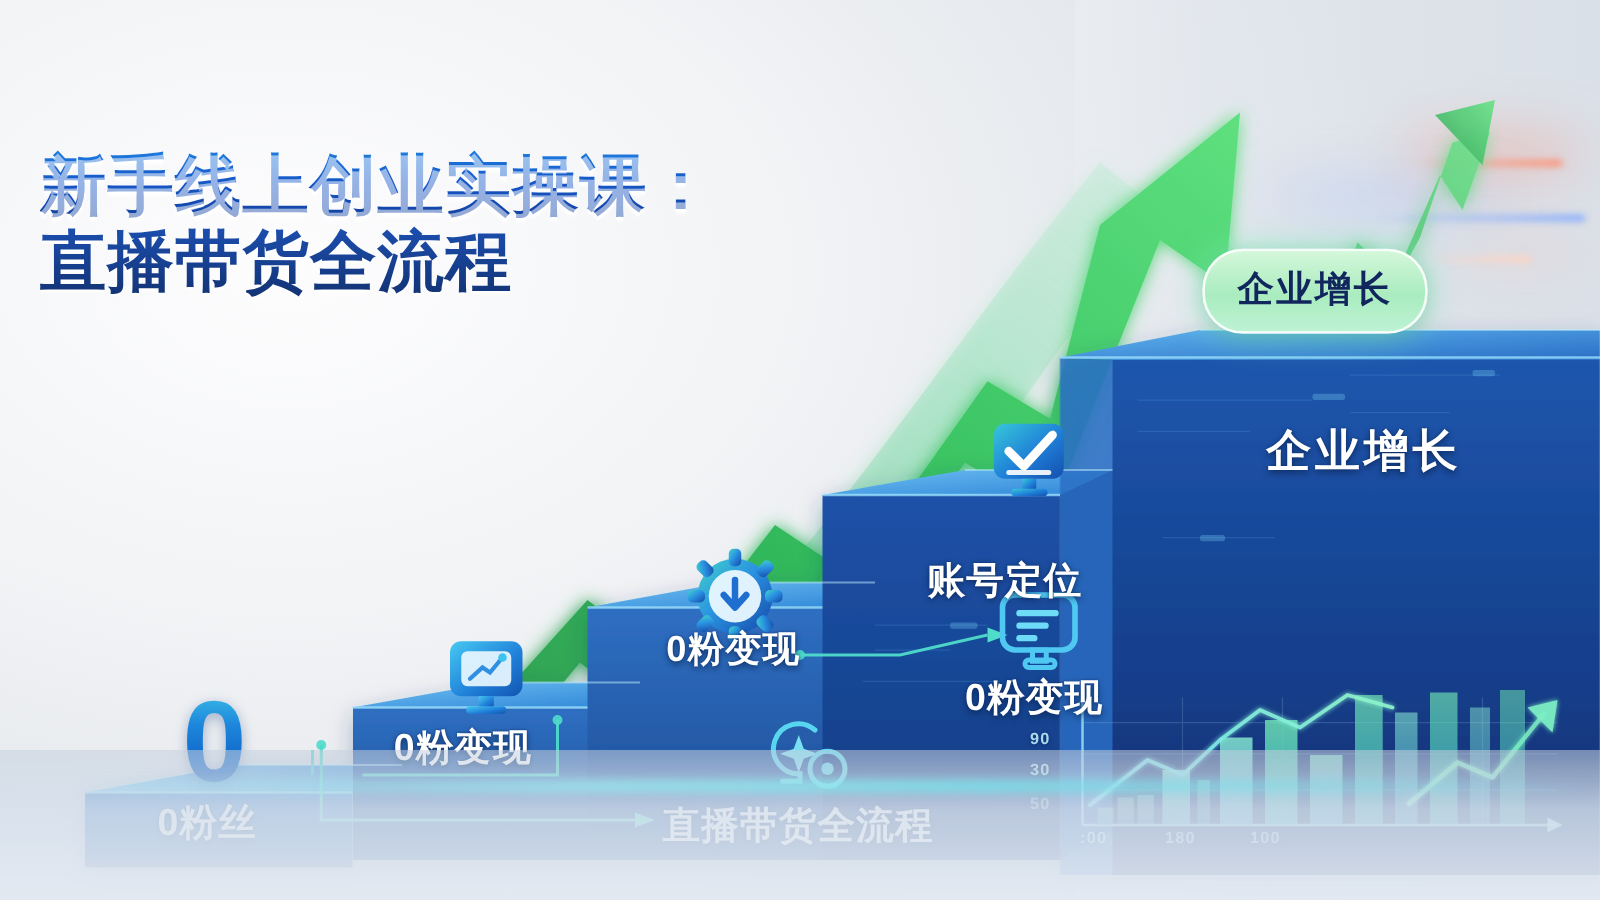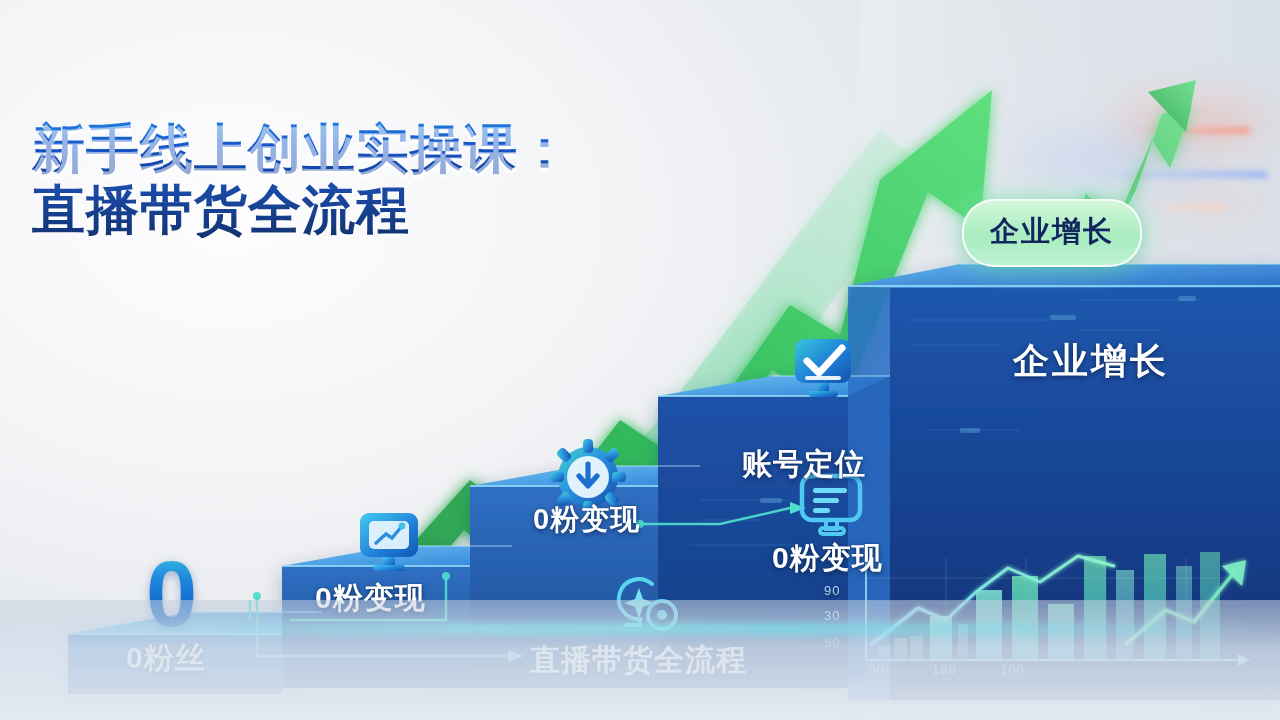--- a/index.html
+++ b/index.html
@@ -108,21 +108,21 @@
     background:linear-gradient(180deg,#d4f7da 0%,#a9ecbf 55%,#bdf2d4 100%);
     border:2px solid rgba(255,255,255,.85);
     box-shadow:0 0 26px rgba(120,235,180,.75), 0 4px 14px rgba(30,90,70,.18);
     font-size:29px; font-weight:900; color:#12265e; letter-spacing:2px;
     white-space:nowrap;
   }
 
   
   .chart-panel { position:absolute; left:826px; top:548px; width:440px; height:145px; }
   .chart-axis-label {
-    position:absolute; color:#b9e6f5; font-size:13px; font-weight:400;
+    position:absolute; color:#b9e6f5; font-size:13px; font-weight:700;
     opacity:.92; letter-spacing:1px;
     text-shadow:0 1px 3px rgba(0,30,70,.6);
   }
 
   
   .connectors { position:absolute; left:0; top:0; width:1280px; height:720px; }
 
   
   .icon-wrap { position:absolute; }
 </style>

